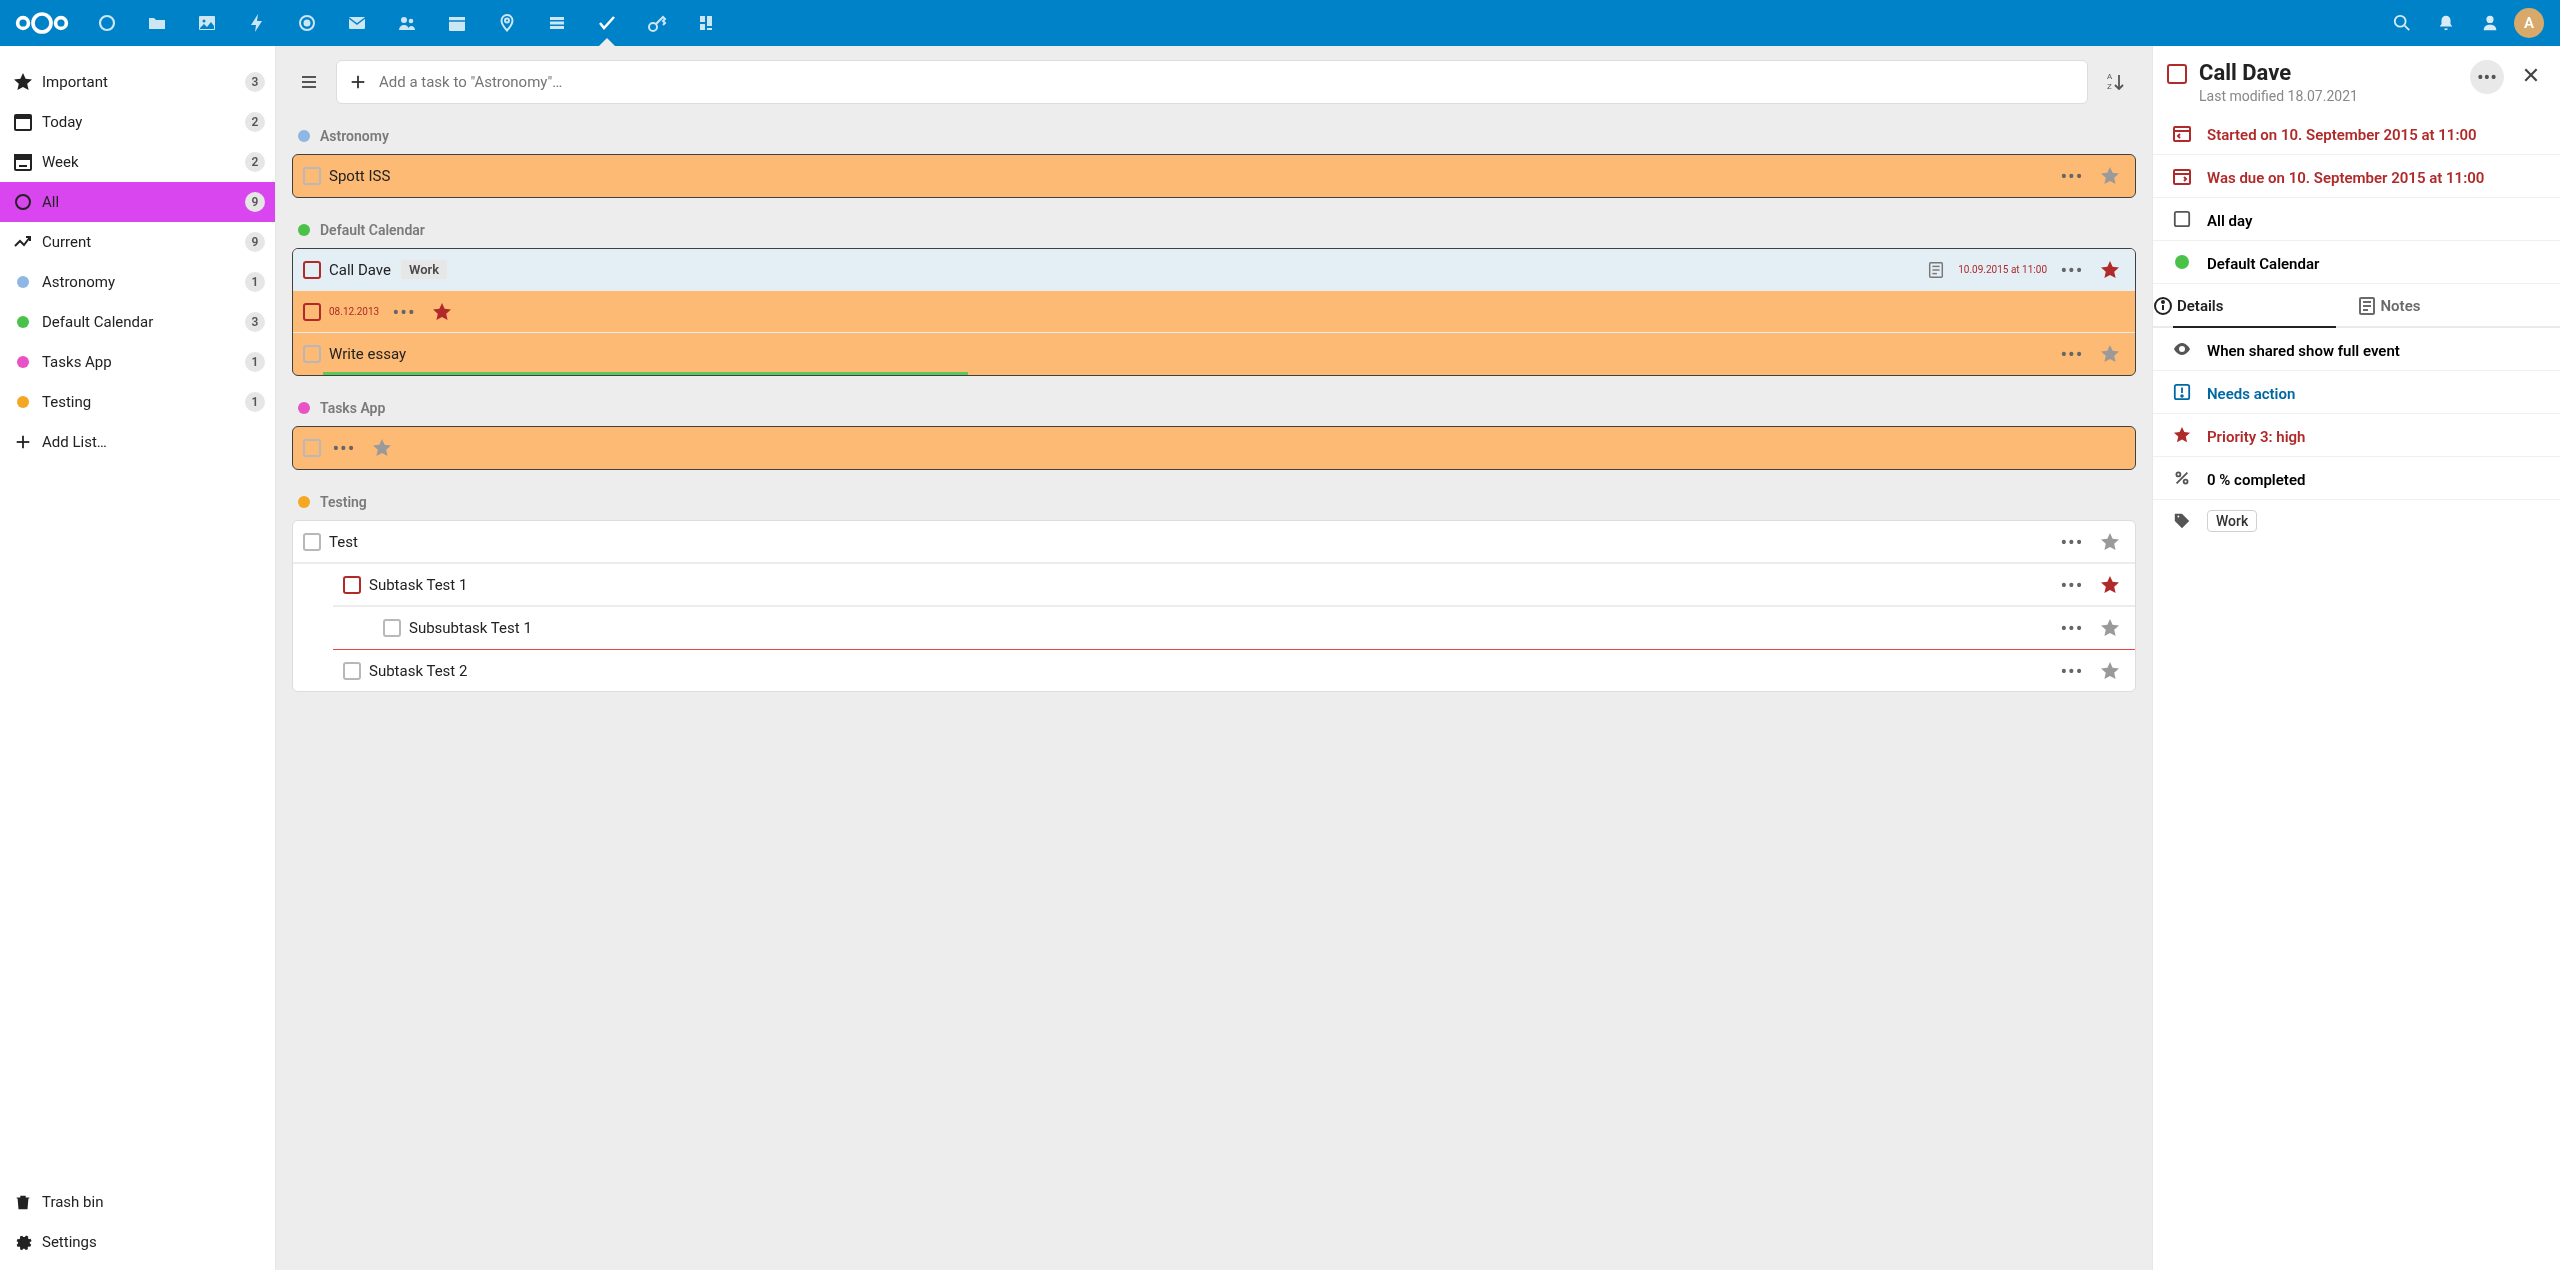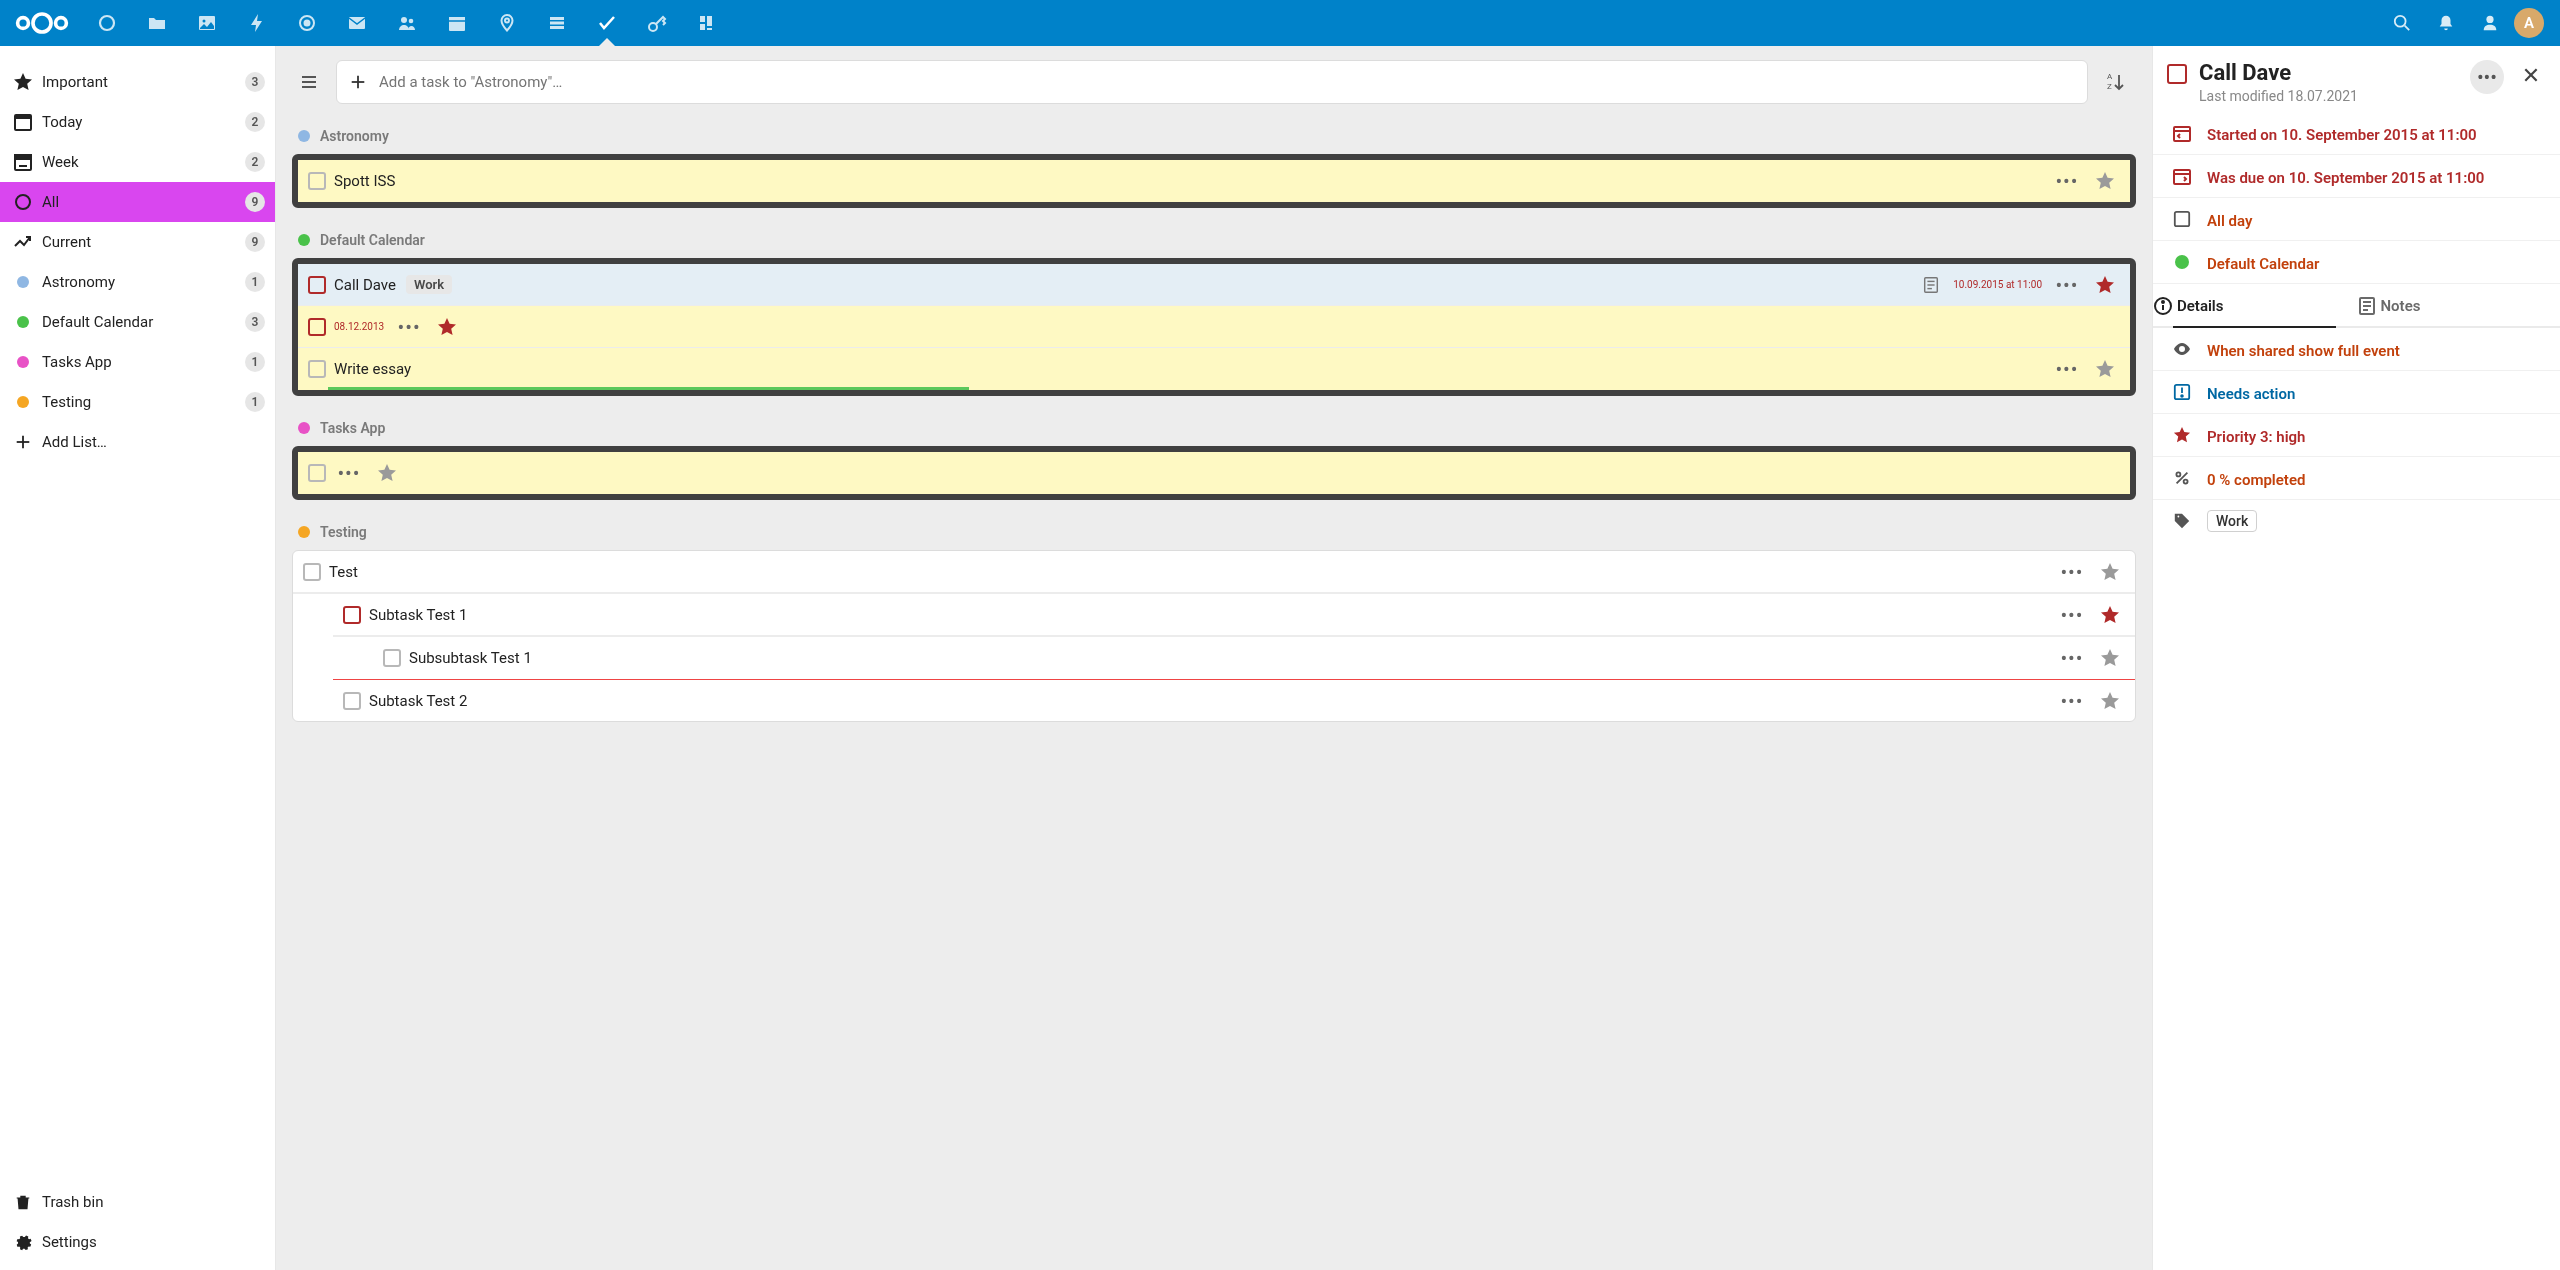--- a/index.html
+++ b/index.html
@@ -25,21 +25,21 @@
 .color-dot{width:12px;height:12px;border-radius:50%}
 .sidebar-footer{padding:6px 0 8px}
 .main{flex:1;background:#ededed;display:flex;flex-direction:column;overflow:auto}
 .main-header{display:flex;align-items:center;padding:14px 16px;gap:10px}
 .hamb{width:34px;height:34px;display:flex;align-items:center;justify-content:center;cursor:pointer;color:#555}
 .add-task-input{flex:1;height:44px;background:#fff;border:1px solid #dcdcdc;border-radius:6px;display:flex;align-items:center;padding:0 12px;gap:12px}
 .add-task-input input{border:none;outline:none;flex:1;font-size:15px}
 .sort-btn{width:38px;height:38px;display:flex;align-items:center;justify-content:center;cursor:pointer;color:#555}
 .group{margin:0 16px 14px}
 .group-header{display:flex;align-items:center;gap:10px;padding:10px 6px;color:#7a7a7a;font-weight:600;font-size:14px}
-.task-list{background:#fef9c3;border:6px solid #404040;border-radius:6px;overflow:hidden}
+.task-list{background:#fdba74;border:1px solid #404040;border-radius:6px;overflow:hidden}
 .task-row{display:flex;align-items:center;min-height:42px;padding:0 10px;border-bottom:1px solid #ececec;gap:8px;position:relative}
 .task-row:last-child{border-bottom:none}
 .task-row.selected{background:#e4eef5}
 .chk{width:18px;height:18px;border:2px solid #b8b8b8;border-radius:3px;flex-shrink:0;cursor:pointer}
 .chk.red{border-color:#b02a2a}
 .task-title{flex:1;font-size:15px;display:flex;align-items:center;gap:10px}
 .tag-chip{background:#e7e7e7;color:#4a4a4a;font-size:13px;font-weight:600;padding:2px 8px;border-radius:4px}
 .task-date{font-size:10px;color:#b02a2a;margin-right:2px}
 .note-ic{width:28px;color:#777;display:flex;justify-content:center;cursor:pointer}
 .dots{width:30px;color:#666;display:flex;justify-content:center;align-items:center;cursor:pointer;font-size:20px;letter-spacing:1px}
@@ -52,21 +52,21 @@
 .detail-head{display:flex;align-items:flex-start;padding:14px 14px 8px;gap:12px}
 .detail-chk{width:20px;height:20px;border:2px solid #b02a2a;border-radius:3px;margin-top:4px;cursor:pointer}
 .detail-title-wrap{flex:1}
 .detail-title{font-size:22px;font-weight:700;line-height:1.2}
 .detail-sub{font-size:14px;color:#888;margin-top:2px}
 .menu-btn{width:34px;height:34px;border-radius:50%;background:#e9e9e9;display:flex;align-items:center;justify-content:center;cursor:pointer;color:#555;font-size:20px}
 .close-btn{width:30px;height:30px;display:flex;align-items:center;justify-content:center;cursor:pointer;color:#444;font-size:22px;font-weight:300}
 .detail-row{display:flex;align-items:flex-end;gap:14px;padding:10px 18px;border-bottom:1px solid #f0f0f0;font-size:15px;font-weight:600;cursor:pointer}
 .detail-row .dic{width:22px;height:22px;display:flex;align-items:center;justify-content:center;flex-shrink:0}
 .detail-row.red{color:#b02a2a}
-.detail-row.gray{color:#c2410c}
+.detail-row.gray{color:#000000}
 .detail-row.blue{color:#0068a3}
 .tabs{display:flex;border-bottom:2px solid #eaeaea;margin-top:4px}
 .tab{flex:1;display:flex;flex-direction:row;align-items:center;padding:8px 0 10px;gap:4px;cursor:pointer;color:#6a6a6a;font-size:15px;font-weight:600;position:relative}
 .tab.active{color:#222}
 .tab.active::after{content:"";position:absolute;bottom:-2px;left:10%;right:10%;height:2px;background:#222}
 .tag-box{display:inline-block;border:1px solid #d0d0d0;border-radius:4px;padding:2px 8px;font-size:14px;color:#333;font-weight:500}
 svg{display:block}
 
 .task-card{background:#fff;border:1px solid #dcdcdc;border-radius:6px;overflow:hidden}
 </style>

